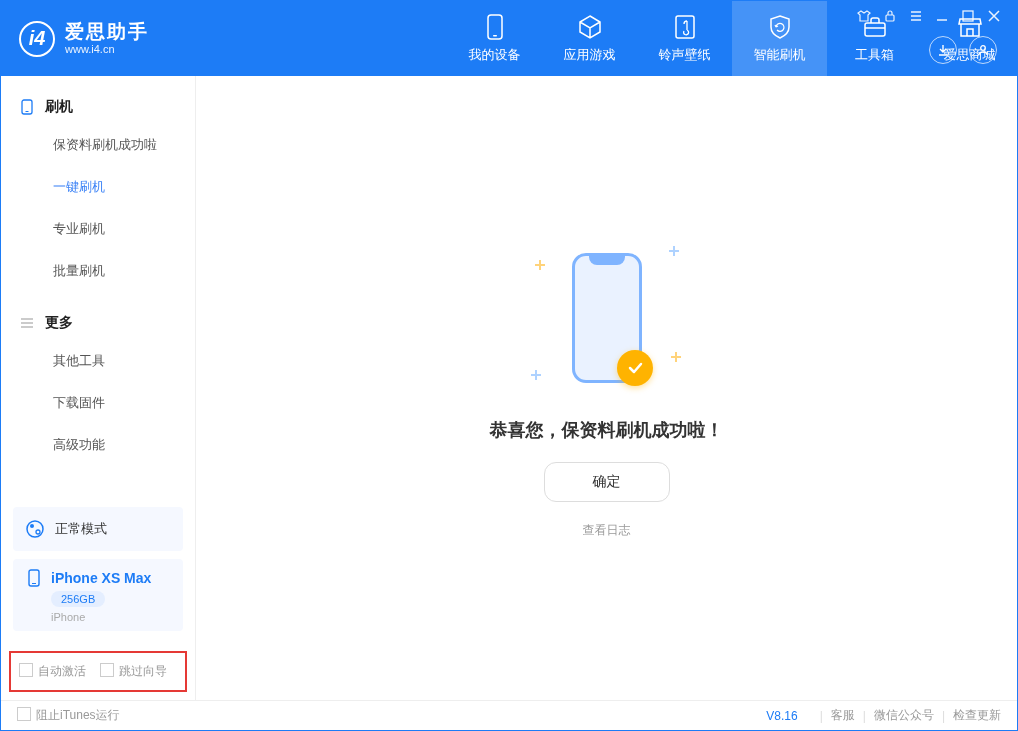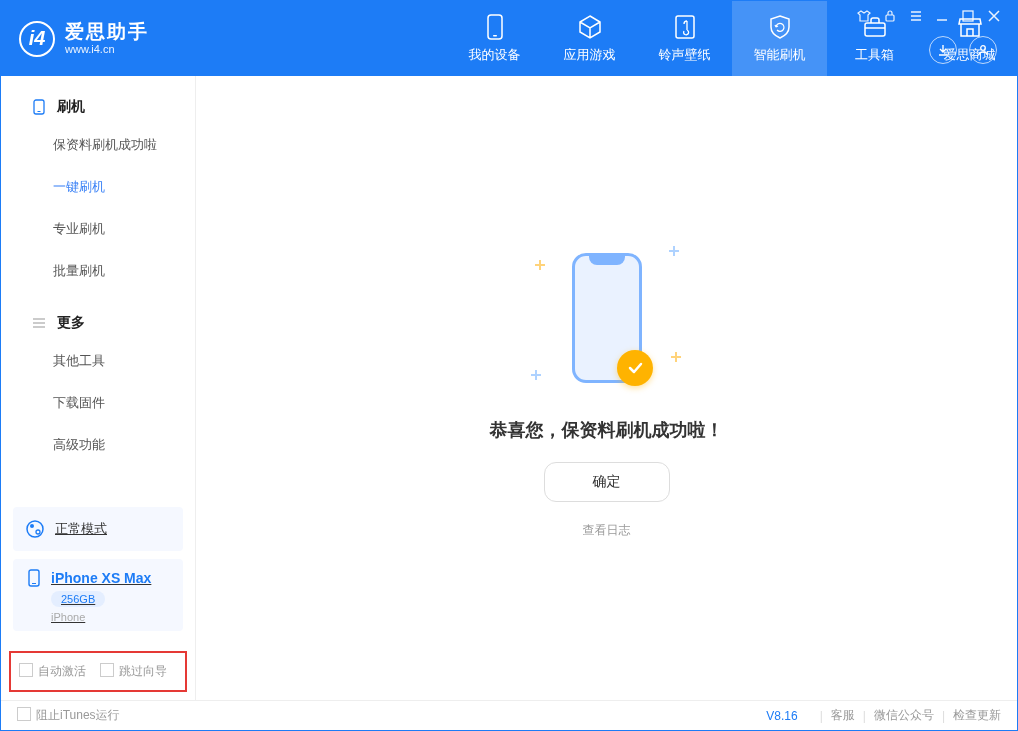--- a/index.html
+++ b/index.html
@@ -84,42 +84,41 @@
   width: 195px;
   border-right: 1px solid #eee;
   display: flex;
   flex-direction: column;
   background: #fff;
 }
 
 .side-section { padding-top: 14px; }
 .side-heading {
   display: flex; align-items: center; gap: 10px;
-  padding: 8px 30px;
+  padding: 8px 18px;
   font-size: 14px; font-weight: bold; color: #222;
 }
 .side-item {
   padding: 12px 18px 12px 52px;
   font-size: 13px; color: #555;
   cursor: pointer;
 }
 .side-item.active { color: #3b82f6; }
 
 .device-panel {
   margin-top: auto;
   padding: 0 12px 12px;
 }
 .mode-card, .device-card {
   background: #f5f8ff;
   border-radius: 4px;
   padding: 12px 12px;
   margin-bottom: 8px;
   display: flex; align-items: center; gap:10px;
   font-size: 13px;
-  text-decoration: underline;
 }
 .device-card { flex-direction: column; align-items: flex-start; gap:4px; padding: 10px 12px 8px; }
 .device-card .row1 { display:flex; align-items:center; gap:8px; font-weight:bold; color:#1d7cf6; font-size:14px;}
 .storage-badge {
   background: #e4eeff; color:#1d7cf6; border-radius: 10px;
   padding: 2px 10px; font-size: 11px; margin-left: 26px;
 }
 .device-sub { font-size:11px; color:#aaa; margin-left:26px; }
 
 .check-row {

